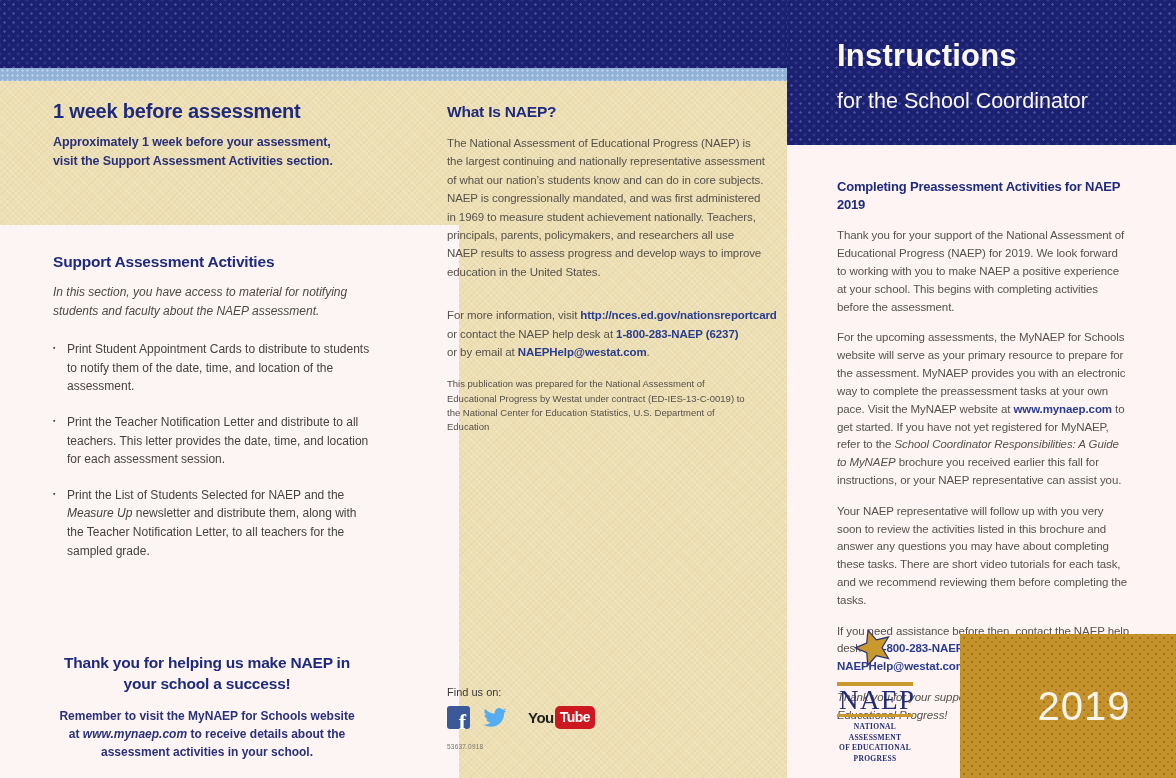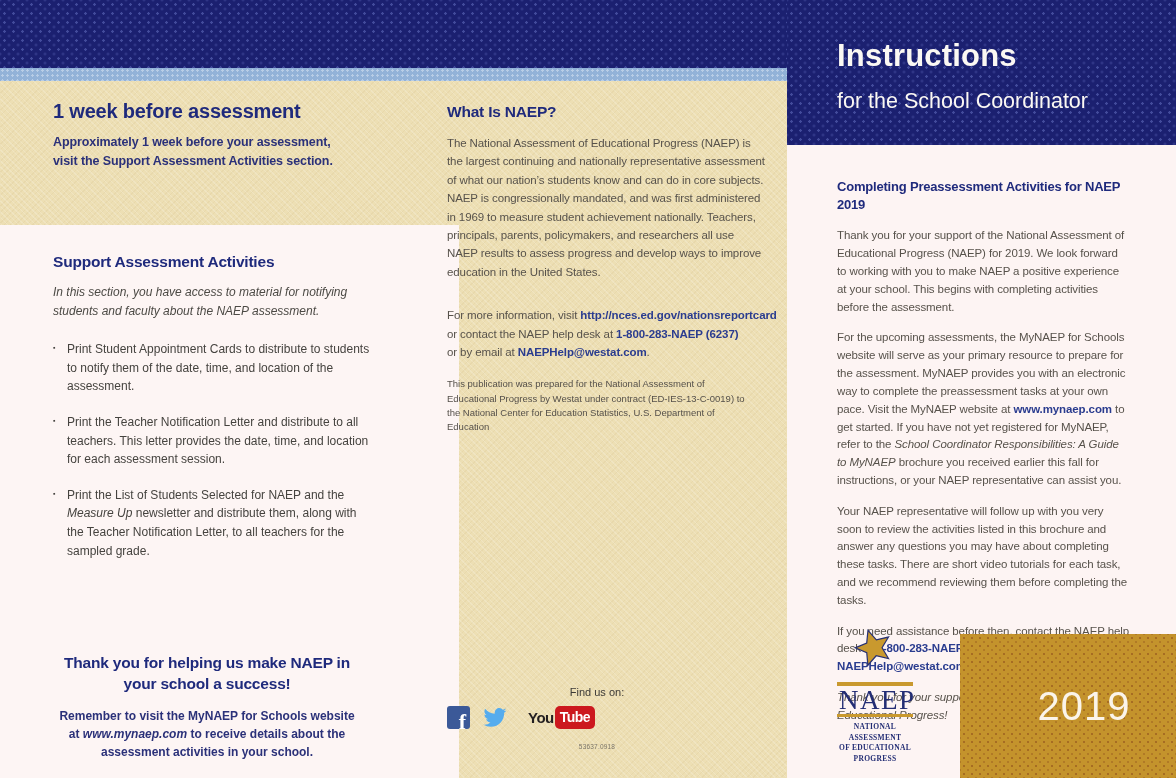--- a/index.html
+++ b/index.html
@@ -61,21 +61,21 @@
   .thanks-text { margin-top:12px; font-size:12px; font-weight:bold; color:#2b3179; line-height:1.5; }
 
   
   .whatis-block { position:absolute; left:447px; top:103px; width:318px; }
   .whatis-heading { font-size:15.5px; letter-spacing:-.2px; }
   .whatis-body { margin-top:13px; font-size:11.5px; line-height:1.6; letter-spacing:-.1px; }
   .more-info { margin-top:25px; font-size:11.5px; line-height:1.6; letter-spacing:-.1px; color:#57524b; }
   .more-info > div { white-space:nowrap; }
   .fine-print { margin-top:16px; font-size:9.5px; line-height:1.5; color:#55504a; width:300px; }
 
-  .social-block { position:absolute; left:447px; top:686px; width:300px;text-align:center; }
+  .social-block { position:absolute; left:447px; top:686px; width:300px; }
   .social-label { font-size:11px; color:#3b3936; }
   .social-row { display:flex; align-items:center; margin-top:8px; gap:11px; }
   .fb-icon { width:23px; height:23px; background:#3b5998; border-radius:3px; overflow:hidden; position:relative; }
   .fb-icon span { position:absolute; right:4px; bottom:-6px; color:#fff; font-family:"Liberation Serif", serif; font-weight:bold; font-size:22px; }
   .tw-icon { width:28px; height:23px; display:flex; align-items:center; }
   .yt-icon { display:flex; align-items:center; margin-left:8px; }
   .yt-you { color:#231f20; font-weight:bold; font-size:15px; letter-spacing:-.5px; }
   .yt-tube { background:#cc181e; color:#fff; font-weight:bold; font-size:14px; border-radius:5px; padding:3px 5px 4px; margin-left:1px; letter-spacing:-.5px; }
   .pub-number { margin-top:14px; font-size:6.5px; color:#7a7468; letter-spacing:.2px; }
 

